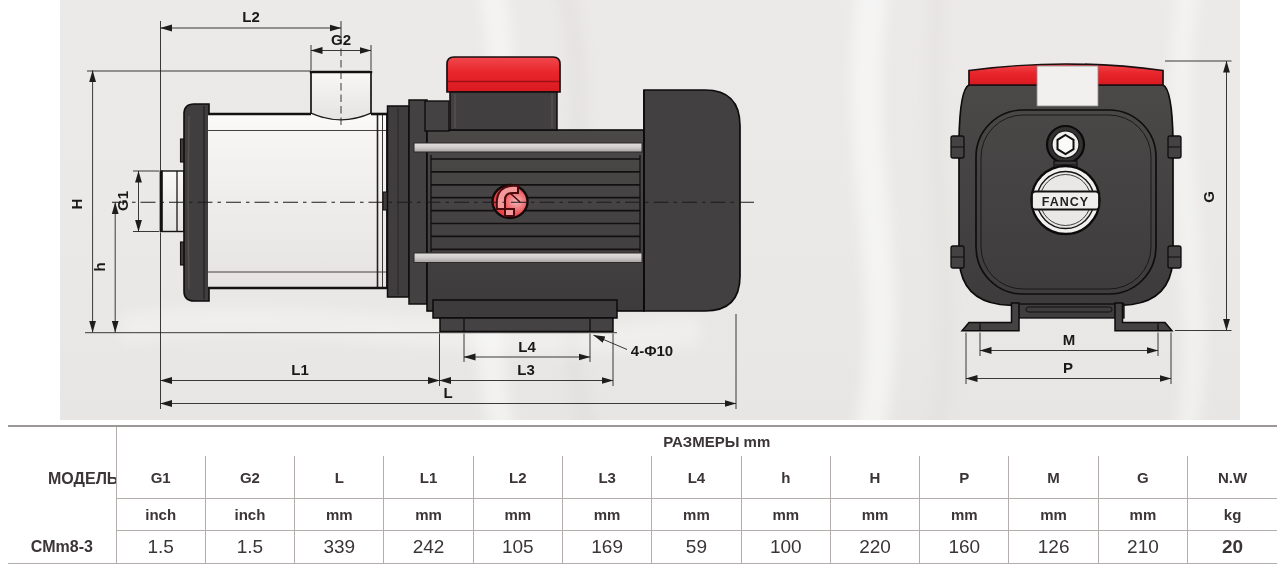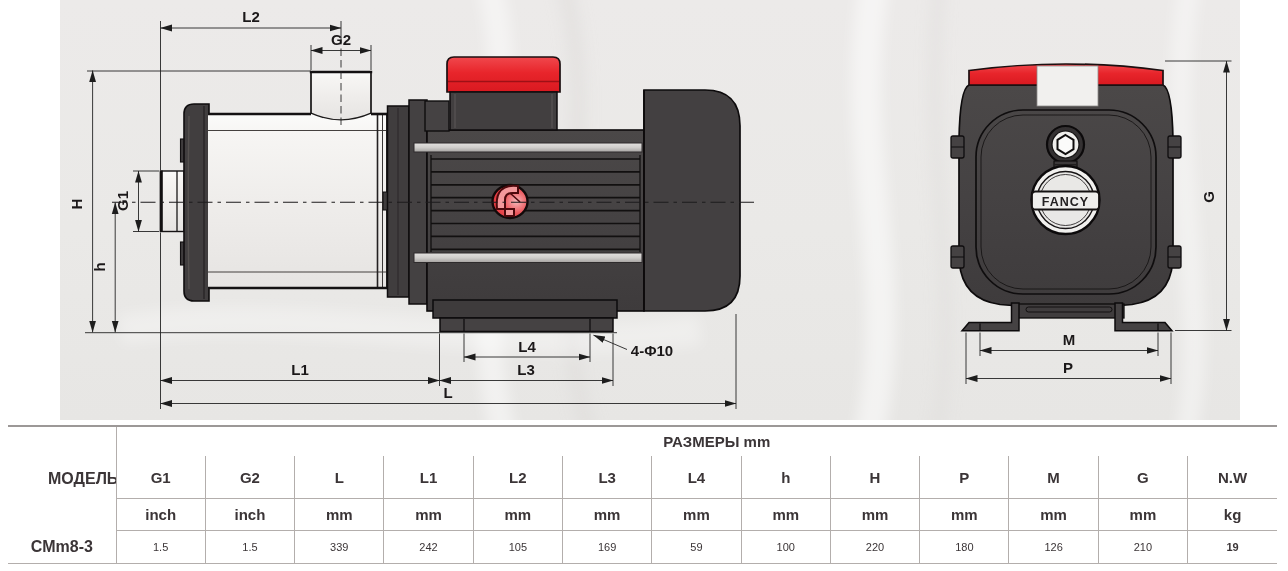--- a/index.html
+++ b/index.html
@@ -14,21 +14,21 @@
              border:0 solid #b3aeac;overflow:hidden;white-space:nowrap;}
   tr.r-group td,tr.r-group th{height:29px;padding-left:40px;}
   tr.r-cols  td,tr.r-cols  th{height:42px;}
   tr.r-units td,tr.r-units th{height:31px;}
   tr.r-data  td,tr.r-data  th{height:32px;}
   table.spec .bt{border-top:2.5px solid #9c9897;}
   table.spec .vr{border-right:1px solid #b3aeac;}
   table.spec .hb{border-bottom:1px solid #b3aeac;}
   .b{font-weight:bold;}
   .model-cell{font-weight:bold;font-size:16px;}
-  td.data-val{font-weight:normal;font-size:11px;}
+  td.data-val{font-weight:normal;font-size:19px;}
   td.data-val.b{font-weight:bold;}
   
   text.dim{font-family:"Liberation Sans","DejaVu Sans",sans-serif;
            font-size:15px;font-weight:bold;fill:#1b1819;}
   text.logo{font-family:"Liberation Sans","DejaVu Sans",sans-serif;
             font-size:12.5px;font-weight:bold;fill:#232021;letter-spacing:1px;}
 </style>
 </head>
 <body>
 
@@ -353,20 +353,20 @@
       <td class="vr hb b model-cell">CMm8-3</td>
       <td class="vr hb data-val">1.5</td>
       <td class="vr hb data-val">1.5</td>
       <td class="vr hb data-val">339</td>
       <td class="vr hb data-val">242</td>
       <td class="vr hb data-val">105</td>
       <td class="vr hb data-val">169</td>
       <td class="vr hb data-val">59</td>
       <td class="vr hb data-val">100</td>
       <td class="vr hb data-val">220</td>
-      <td class="vr hb data-val">180</td>
+      <td class="vr hb data-val">160</td>
       <td class="vr hb data-val">126</td>
       <td class="vr hb data-val">210</td>
-      <td class="hb b data-val">19</td>
+      <td class="hb b data-val">20</td>
     </tr>
   </tbody>
     </table>
 </div>
 
 </body></html>

